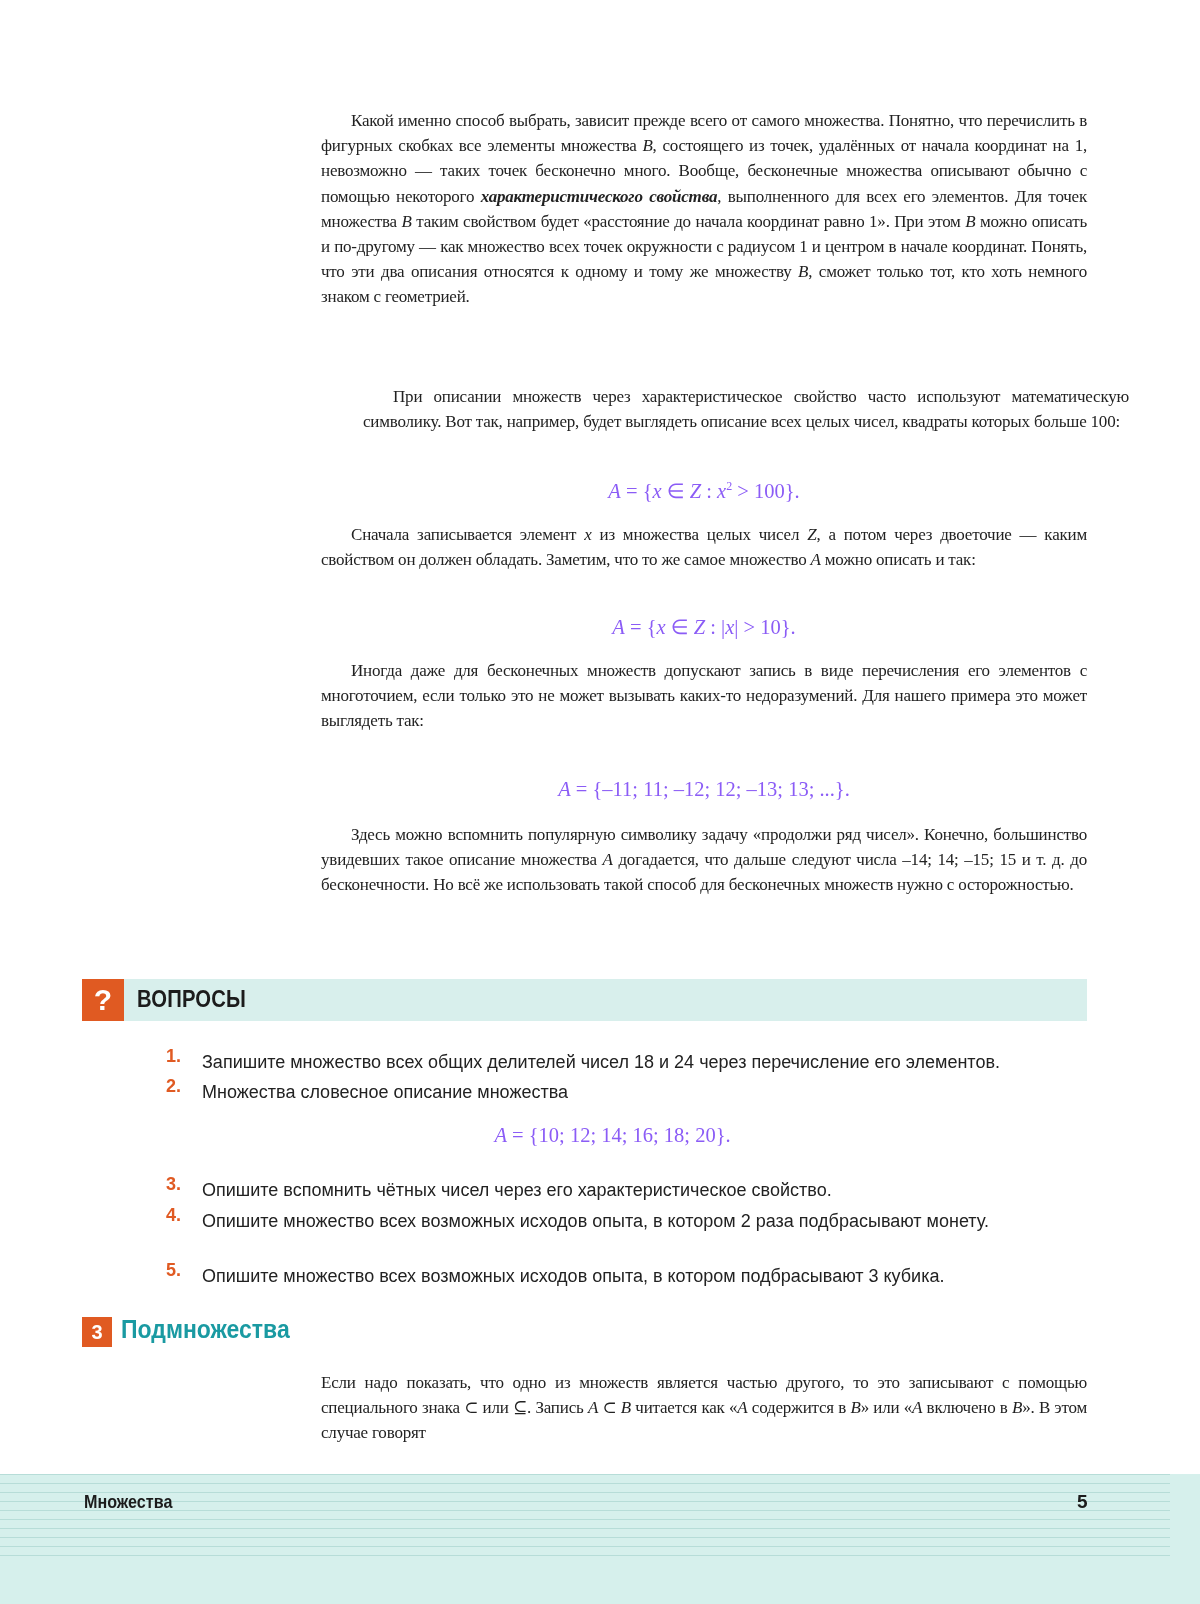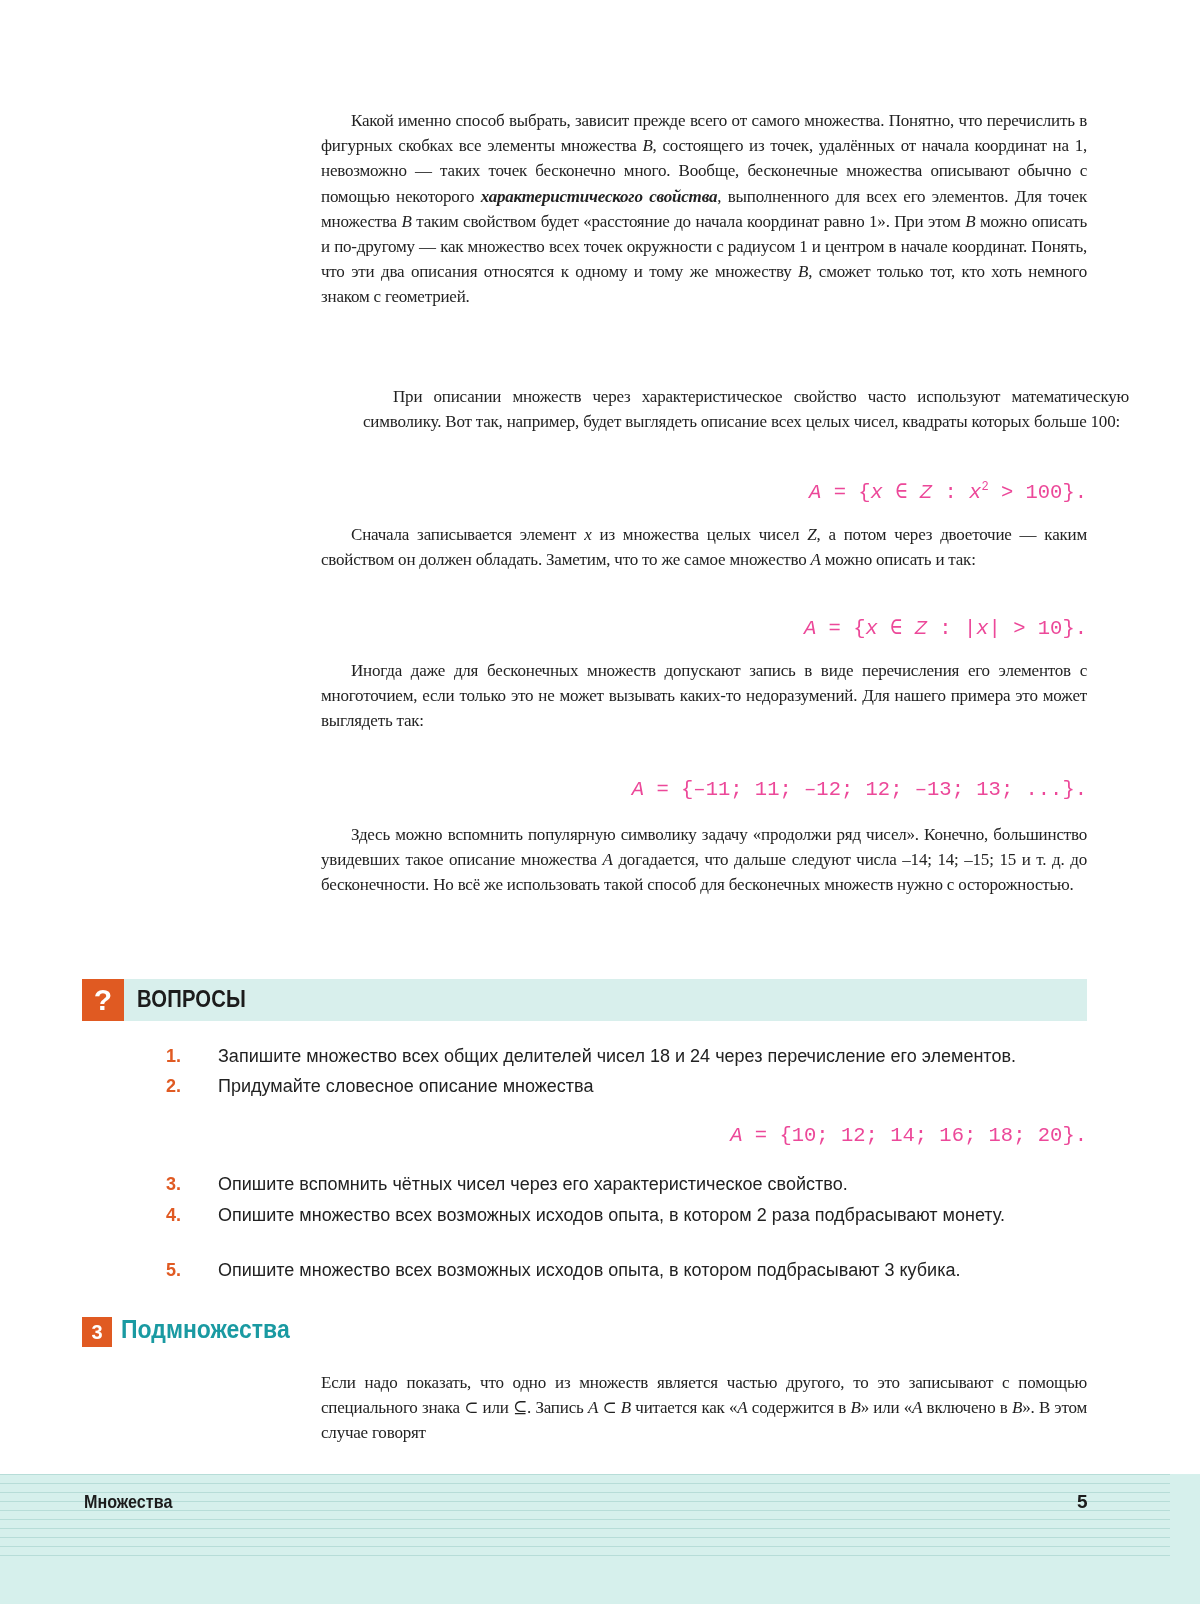--- a/index.html
+++ b/index.html
@@ -10,23 +10,23 @@
 
   .body-text {
     position: absolute; left: 321px; width: 766px;
     font-family: "Liberation Serif", "DejaVu Serif", serif;
     font-size: 17px; line-height: 25.2px; color: #222;
     text-align: justify; letter-spacing: -0.2px;
   }
   .body-text p { margin: 0; text-indent: 30px; }
   .body-text p.noindent { text-indent: 0; }
   .formula {
-    position: absolute; left: 321px; width: 766px; text-align: right;
-    font-family: Liberation Mono, monospace;
-    font-size: 20.5px; color: #ec4899;
+    position: absolute; left: 321px; width: 766px; text-align: center;
+    font-family: Liberation Serif, serif;
+    font-size: 20.5px; color: #8b5cf6;
   }
   i { font-style: italic; }
   b.bi { font-weight: bold; font-style: italic; }
   sup { font-size: 12px; vertical-align: 8px; line-height: 0; }
 
   
   .q-band {
     position: absolute; left: 82px; top: 979px; width: 1005px; height: 42px;
     background: #d8efec;
   }
@@ -46,21 +46,21 @@
     position: absolute; left: 166px; width: 921px;
     font-family: "Liberation Sans", "DejaVu Sans", sans-serif;
     font-size: 18px; color: #222; line-height: 25px;
   }
   .q-item { position: absolute; left: 0; width: 921px; }
   .q-num {
     position: absolute; left: 0; width: 30px;
     color: #e05a22; font-weight: bold;
   }
   .q-text {
-    position: absolute; left: 52px; width: 885px; text-align: justify;
+    position: absolute; left: 36px; width: 885px; text-align: justify; margin-top: 6px;
   }
 
   
   .sec-num {
     position: absolute; left: 82px; top: 1317px; width: 30px; height: 30px;
     background: #e05a22; color: #fff; text-align: center; line-height: 30px;
     font-family: "Liberation Sans", "DejaVu Sans", sans-serif;
     font-weight: bold; font-size: 20px;
   }
   .sec-title {
@@ -137,37 +137,37 @@
 <div class="q-icon">?</div>
 <div class="q-title">ВОПРОСЫ</div>
 
 <div class="q-list" style="top:1044px;">
   <div class="q-item" style="top:0;">
     <span class="q-num">1.</span>
     <span class="q-text">Запишите множество всех общих делителей чисел 18 и 24 через перечисление его элементов.</span>
   </div>
   <div class="q-item" style="top:30px;">
     <span class="q-num">2.</span>
-    <span class="q-text">Придумайте словесное описание множества</span>
+    <span class="q-text">Множества словесное описание множества</span>
   </div>
   <div class="q-item" style="top:128px;">
     <span class="q-num">3.</span>
     <span class="q-text">Опишите вспомнить чётных чисел через его характеристическое свойство.</span>
   </div>
   <div class="q-item" style="top:159px;">
     <span class="q-num">4.</span>
     <span class="q-text">Опишите множество всех возможных исходов опыта, в котором 2 раза подбрасывают монету.</span>
   </div>
   <div class="q-item" style="top:214px;">
     <span class="q-num">5.</span>
     <span class="q-text">Опишите множество всех возможных исходов опыта, в котором подбрасывают 3 кубика.</span>
   </div>
 </div>
 
-<div class="formula" style="top:1124px; left:166px; width:921px;">
+<div class="formula" style="top:1124px; left:152px; width:921px;">
   <i>A</i><span> = {10; 12; 14; 16; 18; 20}.</span>
 </div>
 
 <div class="sec-num">3</div>
 <div class="sec-title">Подмножества</div>
 
 <div class="body-text" style="top:1370px;">
   <p class="noindent">
     <span>Если надо показать, что одно из множеств является частью другого, то это записывают с помощью специального знака ⊂ или ⊆. Запись </span><i>A</i><span> ⊂ </span><i>B</i><span> читается как «</span><i>A</i><span> содержится в </span><i>B</i><span>» или «</span><i>A</i><span> включено в </span><i>B</i><span>». В этом случае говорят</span>
   </p>

